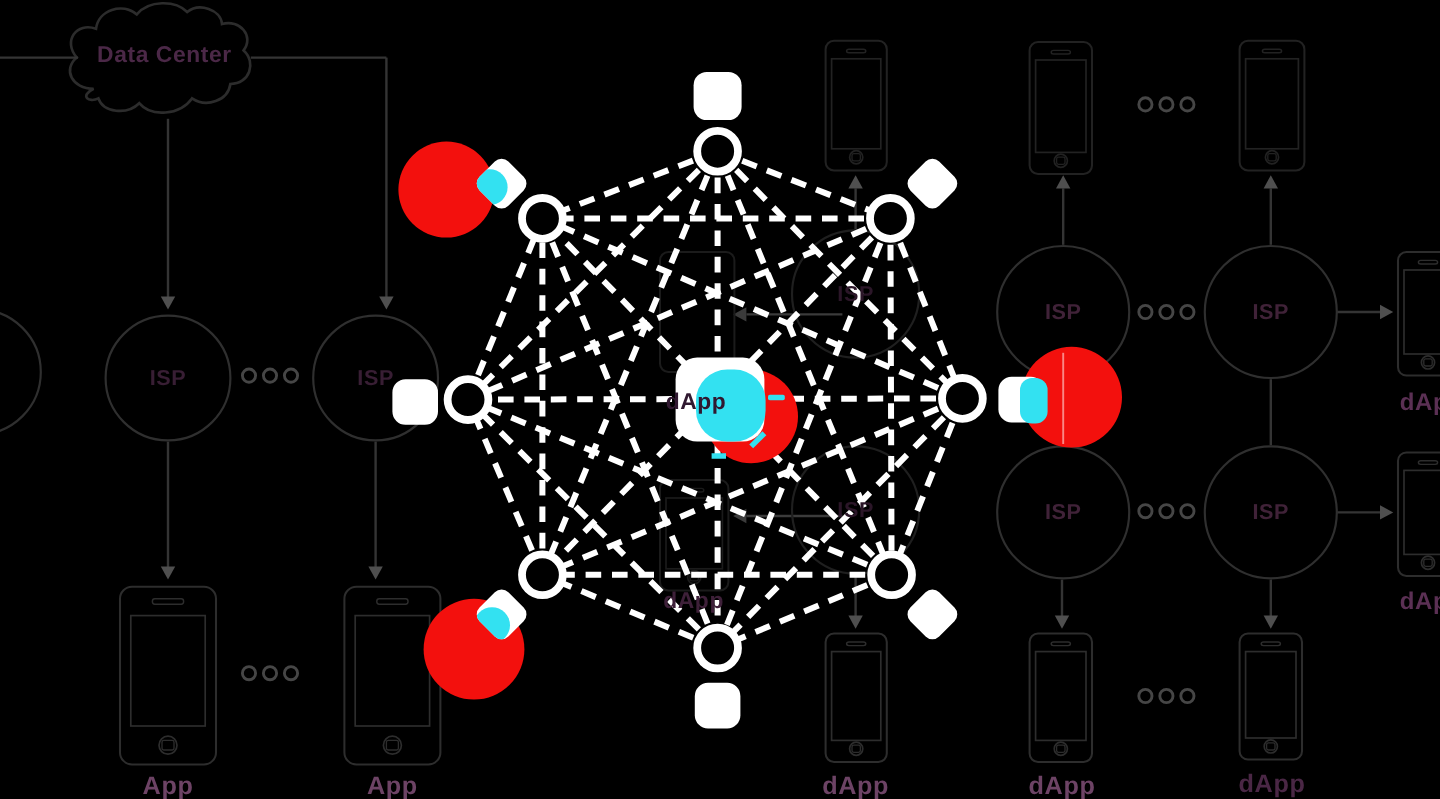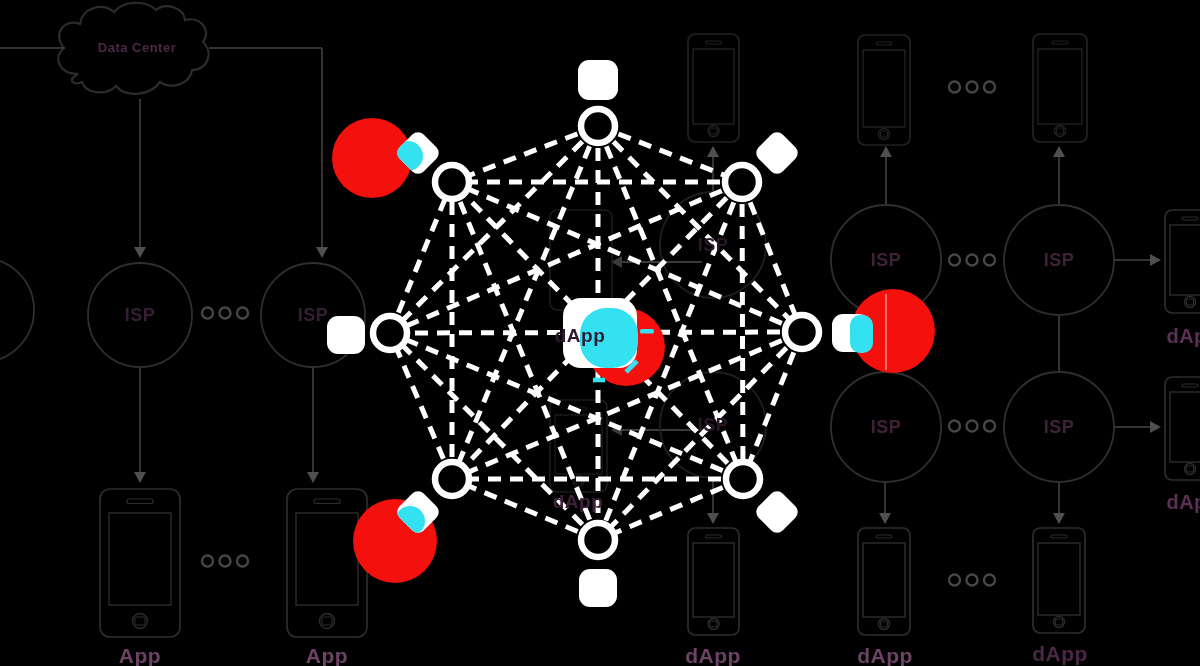--- a/index.html
+++ b/index.html
@@ -246,21 +246,21 @@
         <clipPath id="dia1">
           <rect x="401" y="495" width="34" height="34" rx="8" transform="rotate(45 418 512)"></rect>
         </clipPath>
       </defs>
       <g>
         <rect x="563" y="298" width="74" height="70" rx="18" fill="#ffffff"></rect>
         <rect x="580" y="308" width="58" height="60" rx="26" fill="#33e1f1"></rect>
       </g>
     </svg>
   <div id="labels">
-      <div class="label" style="left: 137px; top: 47px; font-size: 13px; color: rgb(75, 40, 71);">Data Center</div>
+      <div class="label" style="left: 137px; top: 47px; font-size: 19px; color: rgb(75, 40, 71);">Data Center</div>
       <div class="label" style="left: 140px; top: 315px; font-size: 18px; color: rgb(56, 30, 52);">ISP</div>
       <div class="label" style="left: 313px; top: 315px; font-size: 18px; color: rgb(56, 30, 52);">ISP</div>
       <div class="label" style="left: 713px; top: 245px; font-size: 18px; color: rgb(43, 22, 40);">ISP</div>
       <div class="label" style="left: 713px; top: 425px; font-size: 18px; color: rgb(43, 22, 40);">ISP</div>
       <div class="label" style="left: 886px; top: 260px; font-size: 18px; color: rgb(64, 34, 56);">ISP</div>
       <div class="label" style="left: 1059px; top: 260px; font-size: 18px; color: rgb(64, 34, 56);">ISP</div>
       <div class="label" style="left: 886px; top: 427px; font-size: 18px; color: rgb(64, 34, 56);">ISP</div>
       <div class="label" style="left: 1059px; top: 427px; font-size: 18px; color: rgb(64, 34, 56);">ISP</div>
       <div class="label" style="left: 140px; top: 656px; font-size: 21px; color: rgb(109, 67, 101);">App</div>
       <div class="label" style="left: 327px; top: 656px; font-size: 21px; color: rgb(109, 67, 101);">App</div>

